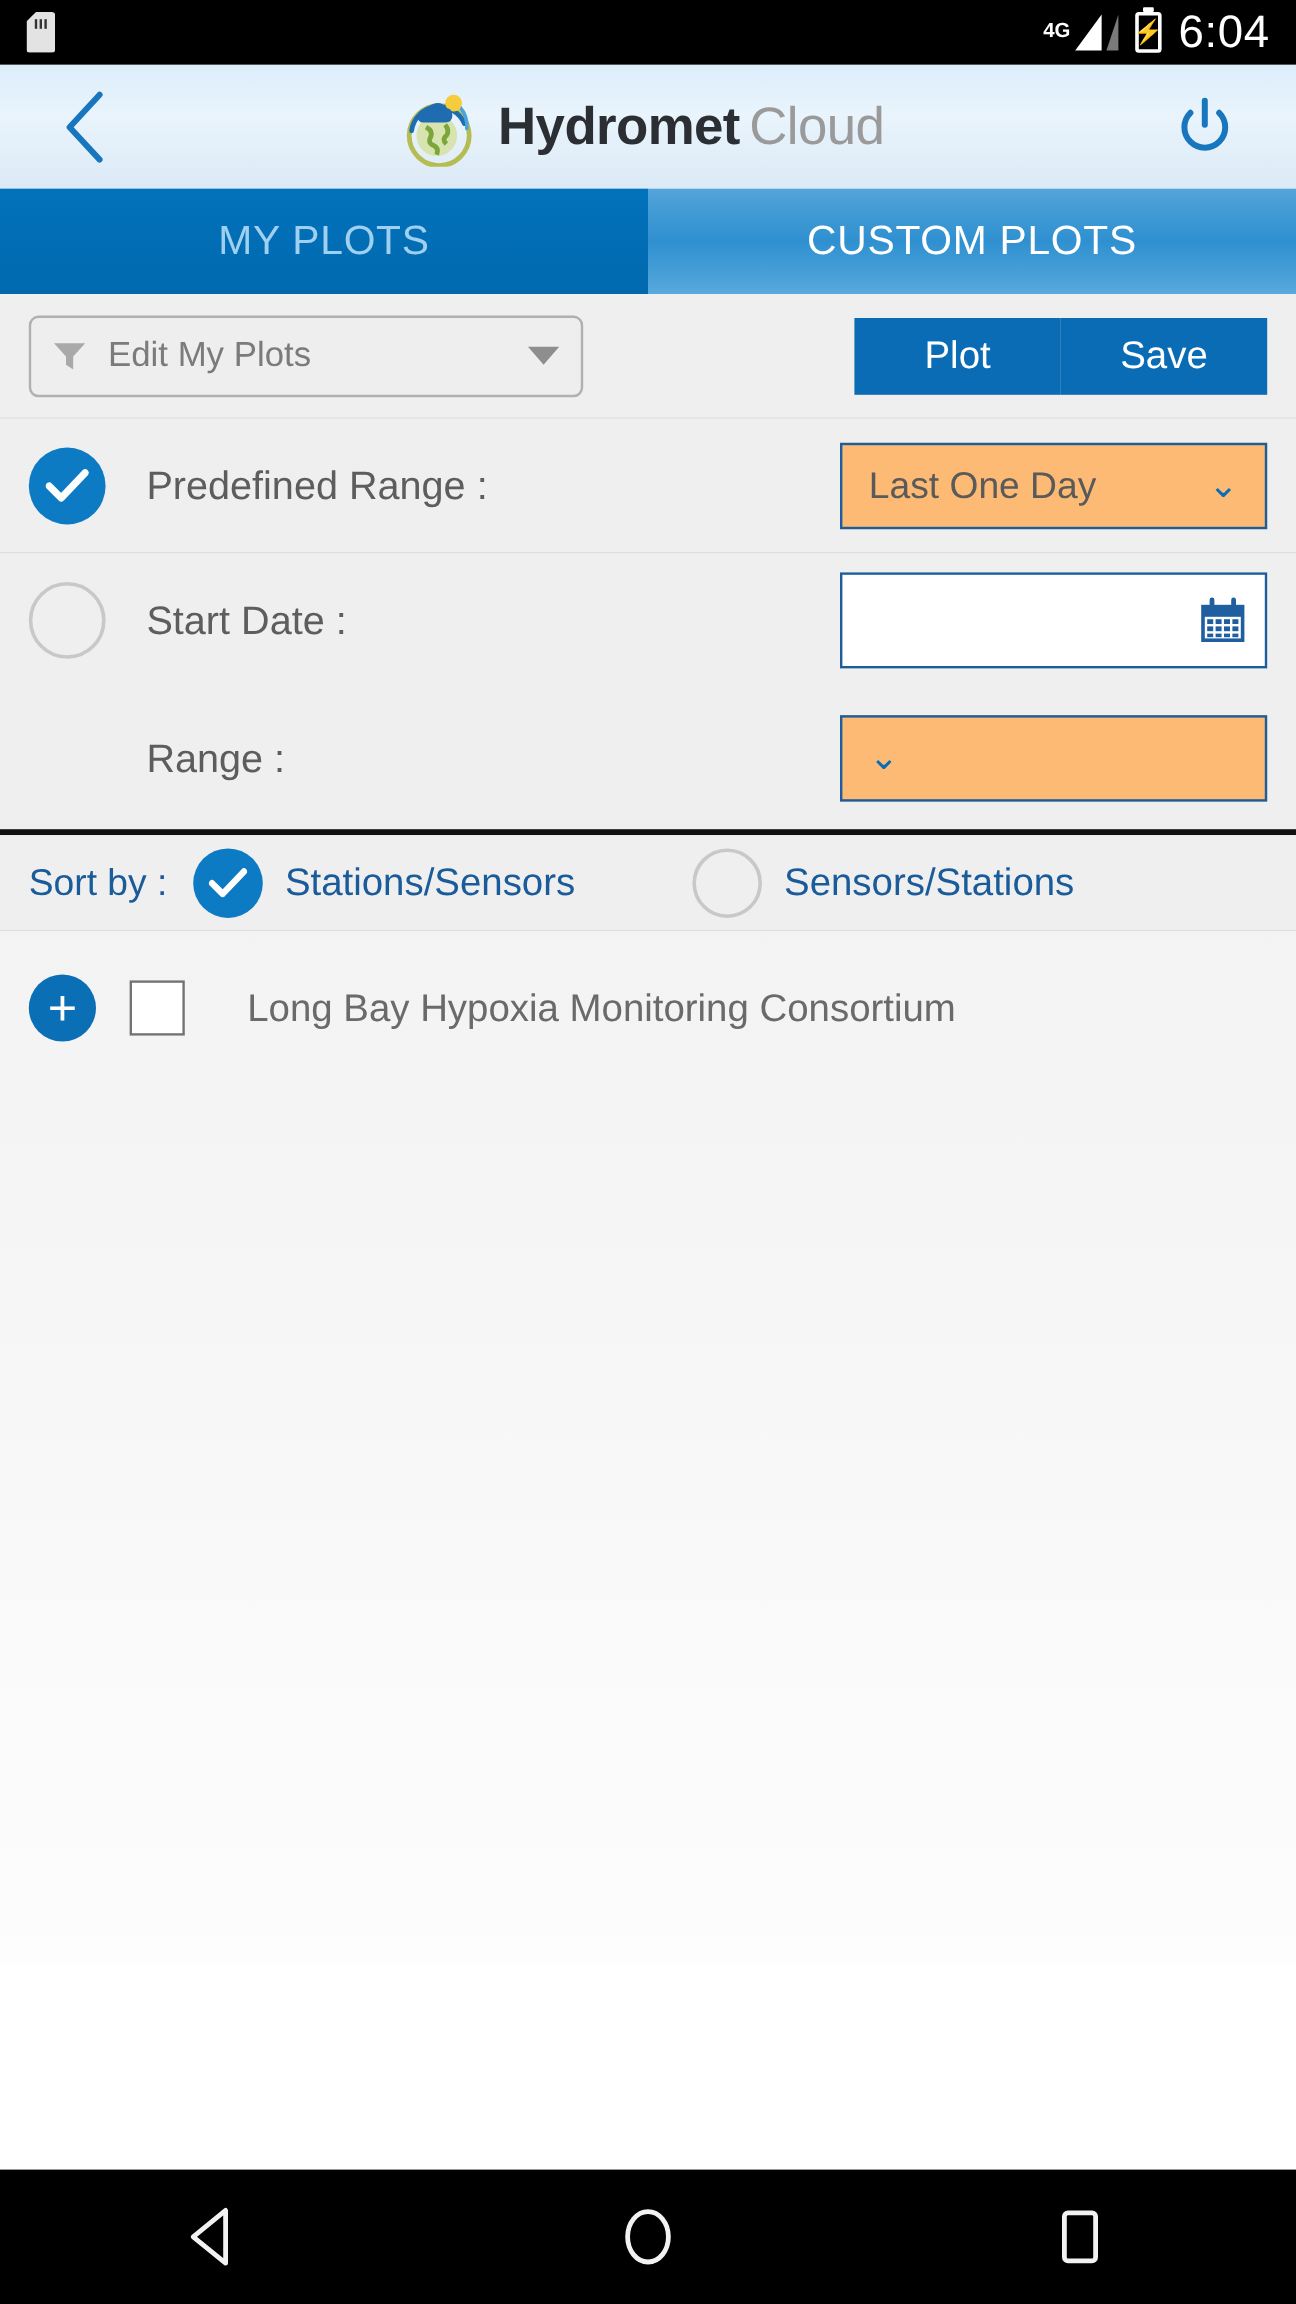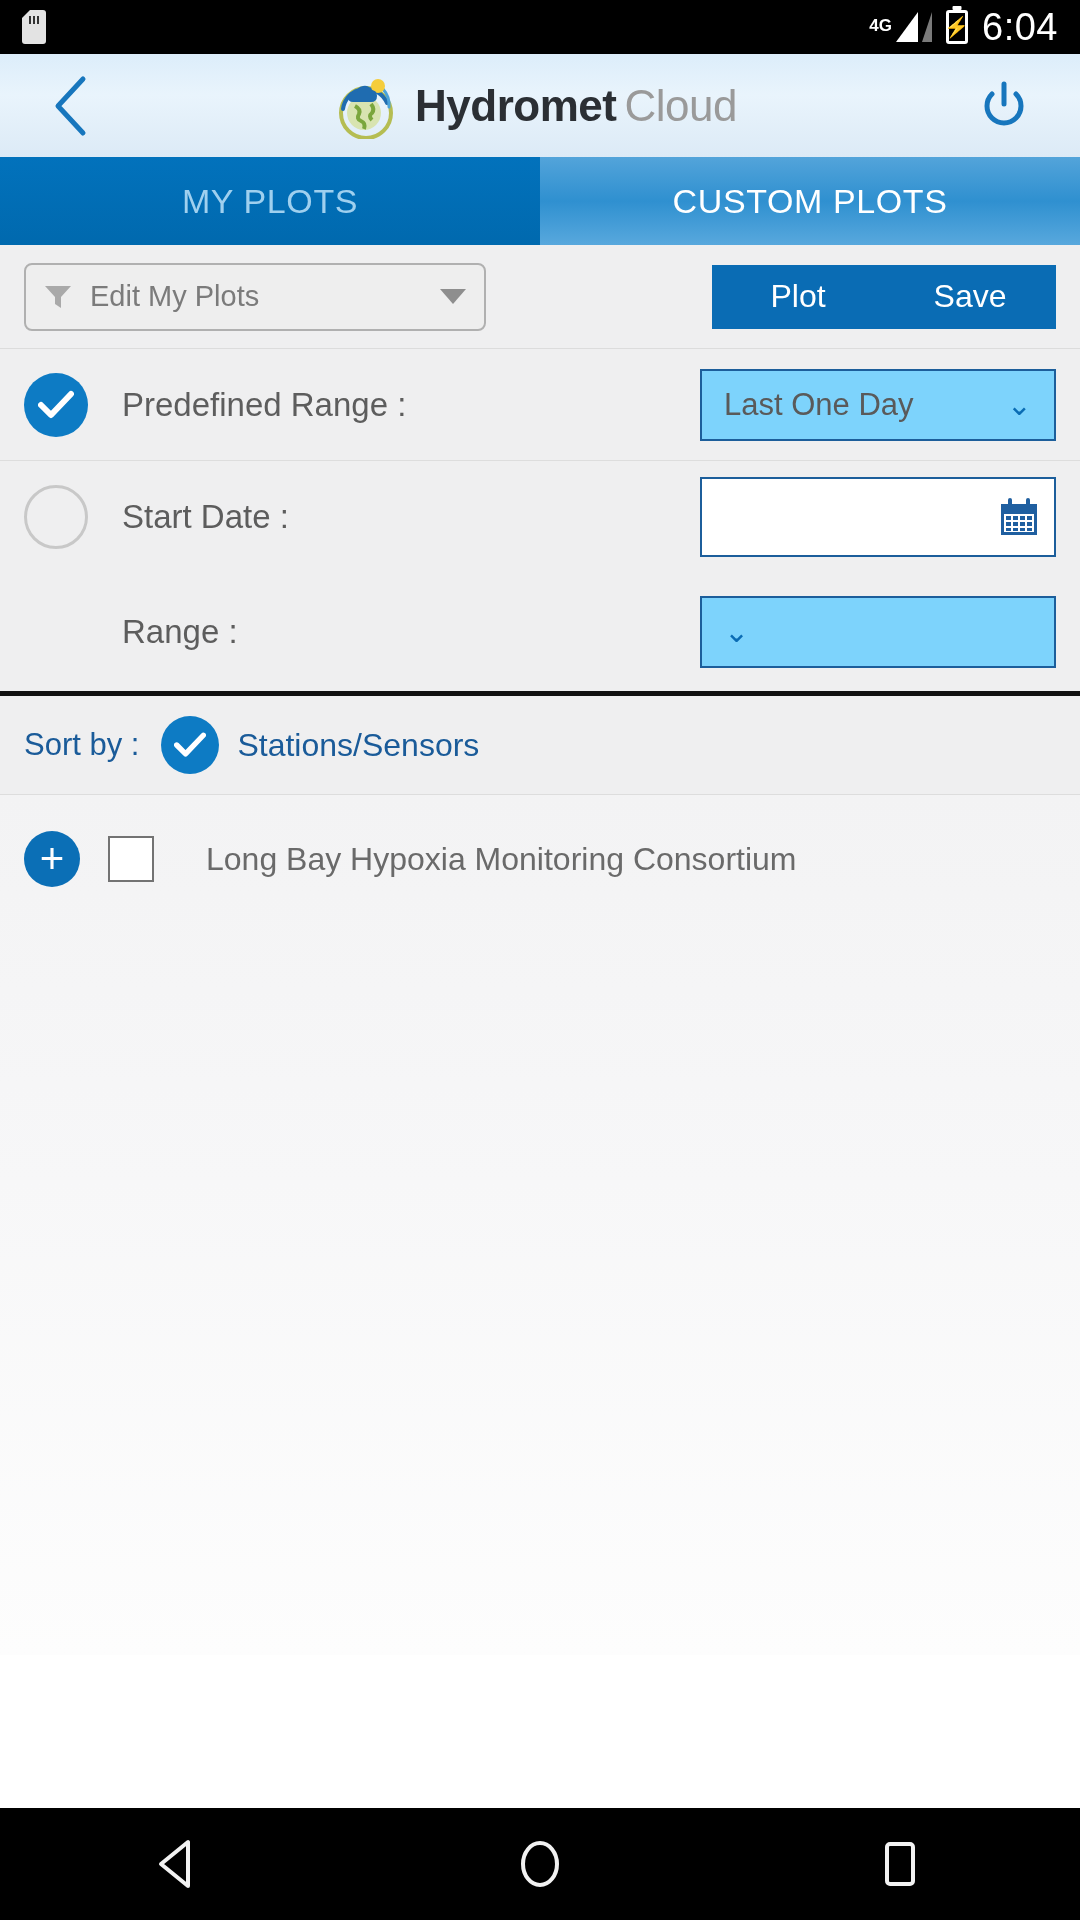--- a/index.html
+++ b/index.html
@@ -135,42 +135,42 @@
   }
   .radio.on { background: #0d7bc4; }
   .radio.off { background: transparent; border: 3px solid #c8c8c8; }
   .radio .tick { color: #ffffff; }
   .row-label { font-size: 33px; color: #5d5d5d; }
   .row-label.indent { margin-left: 98px; }
   .row .grow { flex: 1; }
 
   .select-box {
     width: 356px; height: 72px;
-    background: #7dd3fc;
+    background: #fdba74;
     border: 2px solid #1c5e9b;
     display: flex; align-items: center;
     padding: 0 22px;
     cursor: pointer;
   }
   .select-box .val { flex: 1; font-size: 31px; color: #5a5a5a; }
   .chev-blue { font-size: 30px; color: #0a6cb4; line-height: 1; }
   .date-box {
     width: 356px; height: 80px;
     background: #ffffff;
     border: 2px solid #1c5e9b;
     display: flex; align-items: center; justify-content: flex-end;
     padding: 0 14px;
     cursor: pointer;
   }
   .cal-icon { width: 42px; height: 42px; position: relative; }
 
   
   .sort-sep { height: 5px; background: #111111; width: 100%; }
   .sortbar {
-    height: 99px; background: #efeff0;
+    height: 80px; background: #efeff0;
     display: flex; align-items: center;
     padding: 0 24px;
     border-bottom: 1px solid #dddddd;
   }
   .sort-title { font-size: 31px; color: #1a5b99; margin-right: 22px; }
   .sort-opt { display: flex; align-items: center; cursor: pointer; }
   .sort-opt .radio { margin-right: 18px; width: 58px; height: 58px; }
   .sort-opt .txt { font-size: 32px; color: #1a5b99; }
   .sort-gap { width: 98px; }
 
@@ -358,20 +358,24 @@
     <div class="radio on">
       <svg class="tick" width="32" height="28" viewBox="0 0 36 30">
         <polyline points="3,15 13,25 33,4" fill="none" stroke="#ffffff" stroke-width="6" stroke-linecap="round" stroke-linejoin="round"></polyline>
       </svg>
     </div>
     <span class="txt">Stations/Sensors</span>
   </div>
 
   <div class="sort-gap"></div>
 
+  <div class="sort-opt">
+    <div class="radio off"></div>
+    <span class="txt">Sensors/Stations</span>
+  </div>
 </div>
 
 <div class="list">
   <div class="list-item">
     <div class="plus-btn">+</div>
     <div class="chk"></div>
     <span class="name">Long Bay Hypoxia Monitoring Consortium</span>
   </div>
 </div>
 

